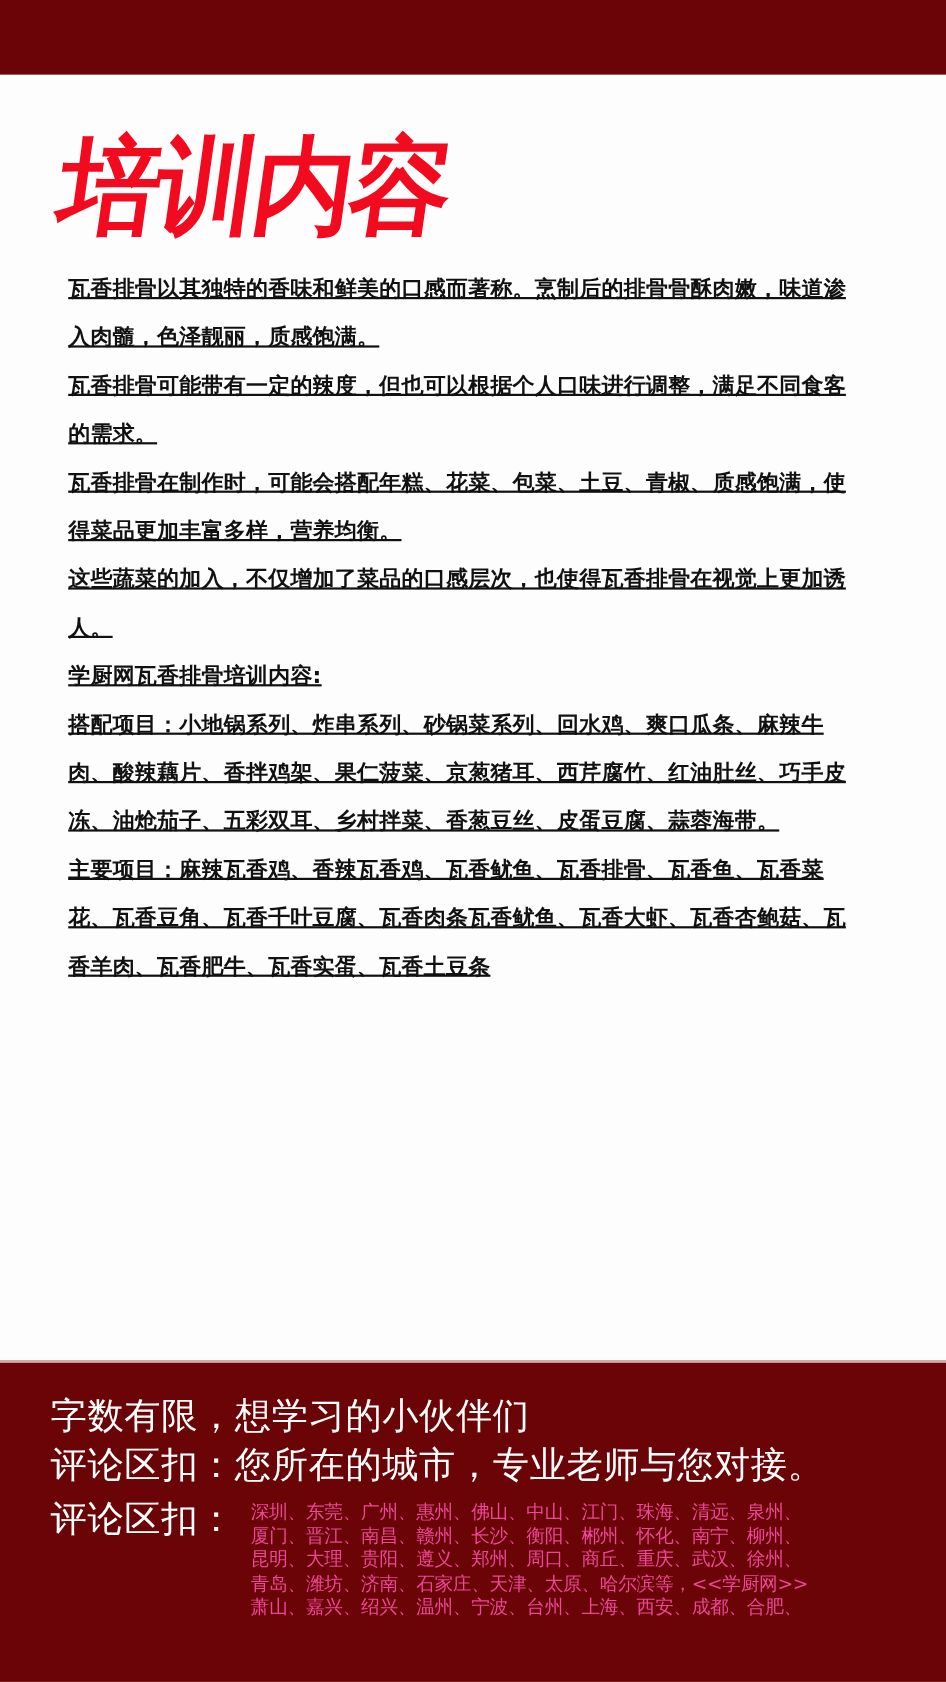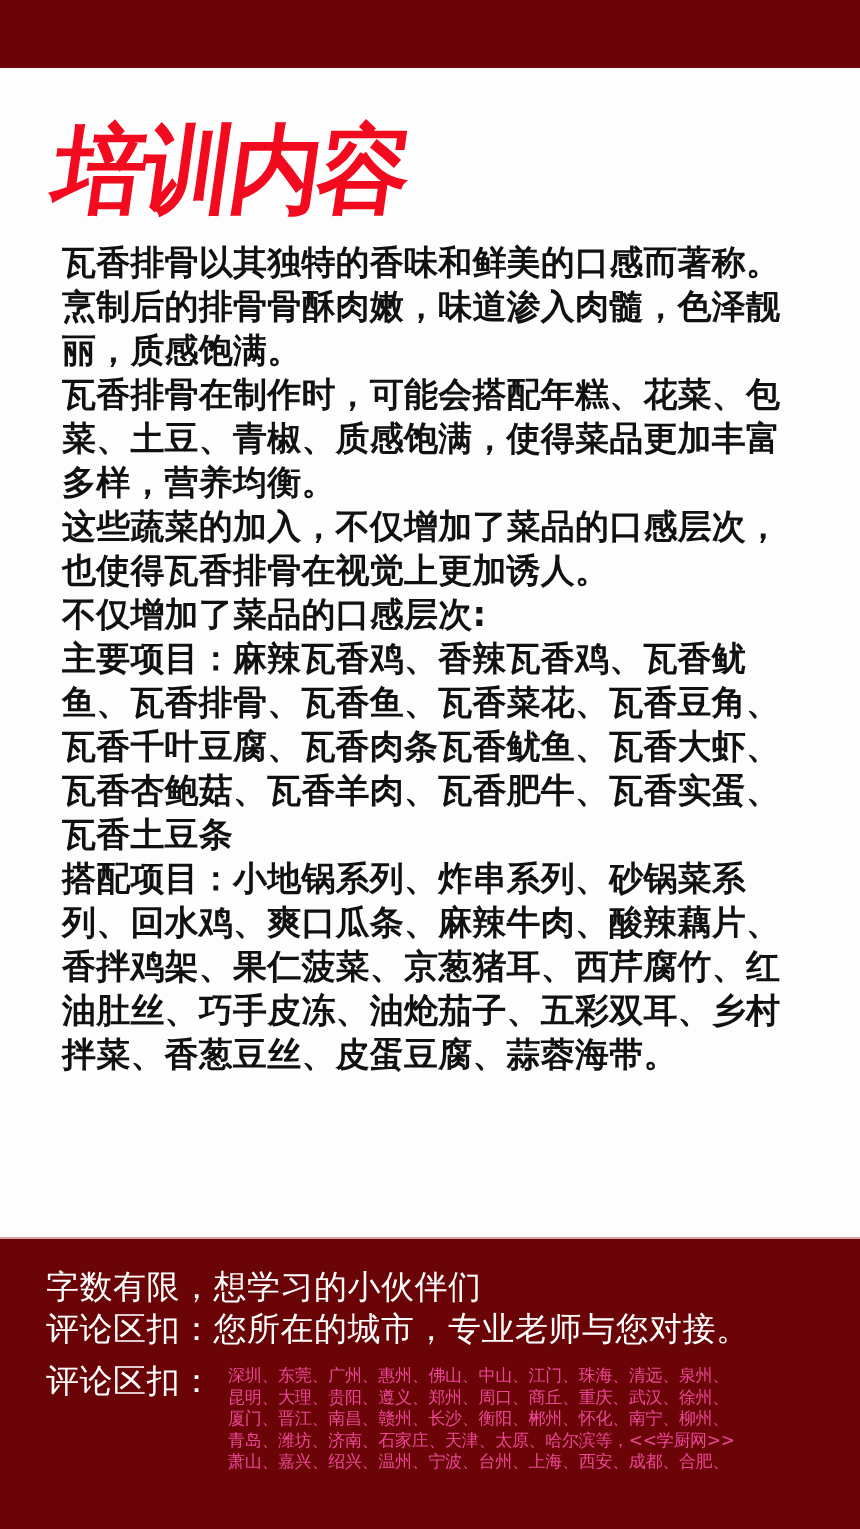--- a/index.html
+++ b/index.html
@@ -17,70 +17,72 @@
       position: absolute; left: 62px; top: 118px;
       font-family: "DejaVu Sans", sans-serif;
       font-weight: bold; font-size: 92px; line-height: 100px;
       color: #f20a1f; letter-spacing: -4px;
       transform: skewX(-8deg) scaleY(1.05);
       transform-origin: left top;
     }
     .body-text {
       position: absolute; left: 62px; top: 240px; width: 720px;
       font-family: "DejaVu Sans", sans-serif;
-      font-weight: bold; font-size: 34px; line-height: 44px;
+      font-weight: bold; font-size: 20px; line-height: 44px;
       color: #111;
       letter-spacing: 0.2px;
+      text-decoration: underline;
     }
     .para { display: block; }
     .footer {
       position: absolute; left: 0; top: 1237px; width: 860px; height: 292px;
       background: #6b0406;
       border-top: 2px solid #d9a3a3;
       color: #fff;
     }
     .footer-line {
       position: absolute; left: 46px;
       font-family: "DejaVu Sans", sans-serif;
       font-size: 33px; line-height: 40px; color: #ffffff;
       letter-spacing: 0.5px;
     }
     .fl1 { top: 28px; }
-    .fl2 { top: 73px; font-family: Liberation Mono, monospace; }
+    .fl2 { top: 73px; }
     .fl3 { top: 122px; }
     .cities {
       position: absolute; left: 228px; top: 126px; width: 600px;
       font-family: "DejaVu Sans", sans-serif;
       font-size: 17px; line-height: 21.5px; color: #ec4899;
       letter-spacing: -0.3px;
     }
     .city-row { display: block; white-space: nowrap; }
   </style>
 </head>
 <body>
 
 <div class="top-bar"></div>
 
 <div class="main"></div>
 
 <h1 class="title">培训内容</h1>
 
 <div class="body-text">
   <span class="para">瓦香排骨以其独特的香味和鲜美的口感而著称。烹制后的排骨骨酥肉嫩，味道渗入肉髓，色泽靓丽，质感饱满。</span>
+  <span class="para">瓦香排骨可能带有一定的辣度，但也可以根据个人口味进行调整，满足不同食客的需求。</span>
   <span class="para">瓦香排骨在制作时，可能会搭配年糕、花菜、包菜、土豆、青椒、质感饱满，使得菜品更加丰富多样，营养均衡。</span>
   <span class="para">这些蔬菜的加入，不仅增加了菜品的口感层次，也使得瓦香排骨在视觉上更加诱人。</span>
-  <span class="para">不仅增加了菜品的口感层次:</span>
+  <span class="para">学厨网瓦香排骨培训内容:</span>
+  <span class="para">搭配项目：小地锅系列、炸串系列、砂锅菜系列、回水鸡、爽口瓜条、麻辣牛肉、酸辣藕片、香拌鸡架、果仁菠菜、京葱猪耳、西芹腐竹、红油肚丝、巧手皮冻、油炝茄子、五彩双耳、乡村拌菜、香葱豆丝、皮蛋豆腐、蒜蓉海带。</span>
   <span class="para">主要项目：麻辣瓦香鸡、香辣瓦香鸡、瓦香鱿鱼、瓦香排骨、瓦香鱼、瓦香菜花、瓦香豆角、瓦香千叶豆腐、瓦香肉条瓦香鱿鱼、瓦香大虾、瓦香杏鲍菇、瓦香羊肉、瓦香肥牛、瓦香实蛋、瓦香土豆条</span>
-  <span class="para">搭配项目：小地锅系列、炸串系列、砂锅菜系列、回水鸡、爽口瓜条、麻辣牛肉、酸辣藕片、香拌鸡架、果仁菠菜、京葱猪耳、西芹腐竹、红油肚丝、巧手皮冻、油炝茄子、五彩双耳、乡村拌菜、香葱豆丝、皮蛋豆腐、蒜蓉海带。</span>
 </div>
 
 <div class="footer">
   <div class="footer-line fl1">字数有限，想学习的小伙伴们</div>
   <div class="footer-line fl2">评论区扣：您所在的城市，专业老师与您对接。</div>
   <div class="footer-line fl3">评论区扣：</div>
   <div class="cities">
     <span class="city-row">深圳、东莞、广州、惠州、佛山、中山、江门、珠海、清远、泉州、</span>
+    <span class="city-row">厦门、晋江、南昌、赣州、长沙、衡阳、郴州、怀化、南宁、柳州、</span>
     <span class="city-row">昆明、大理、贵阳、遵义、郑州、周口、商丘、重庆、武汉、徐州、</span>
-    <span class="city-row">厦门、晋江、南昌、赣州、长沙、衡阳、郴州、怀化、南宁、柳州、</span>
     <span class="city-row">青岛、潍坊、济南、石家庄、天津、太原、哈尔滨等，&lt;&lt;学厨网&gt;&gt;</span>
     <span class="city-row">萧山、嘉兴、绍兴、温州、宁波、台州、上海、西安、成都、合肥、</span>
   </div>
 </div>
 
 </body></html>

